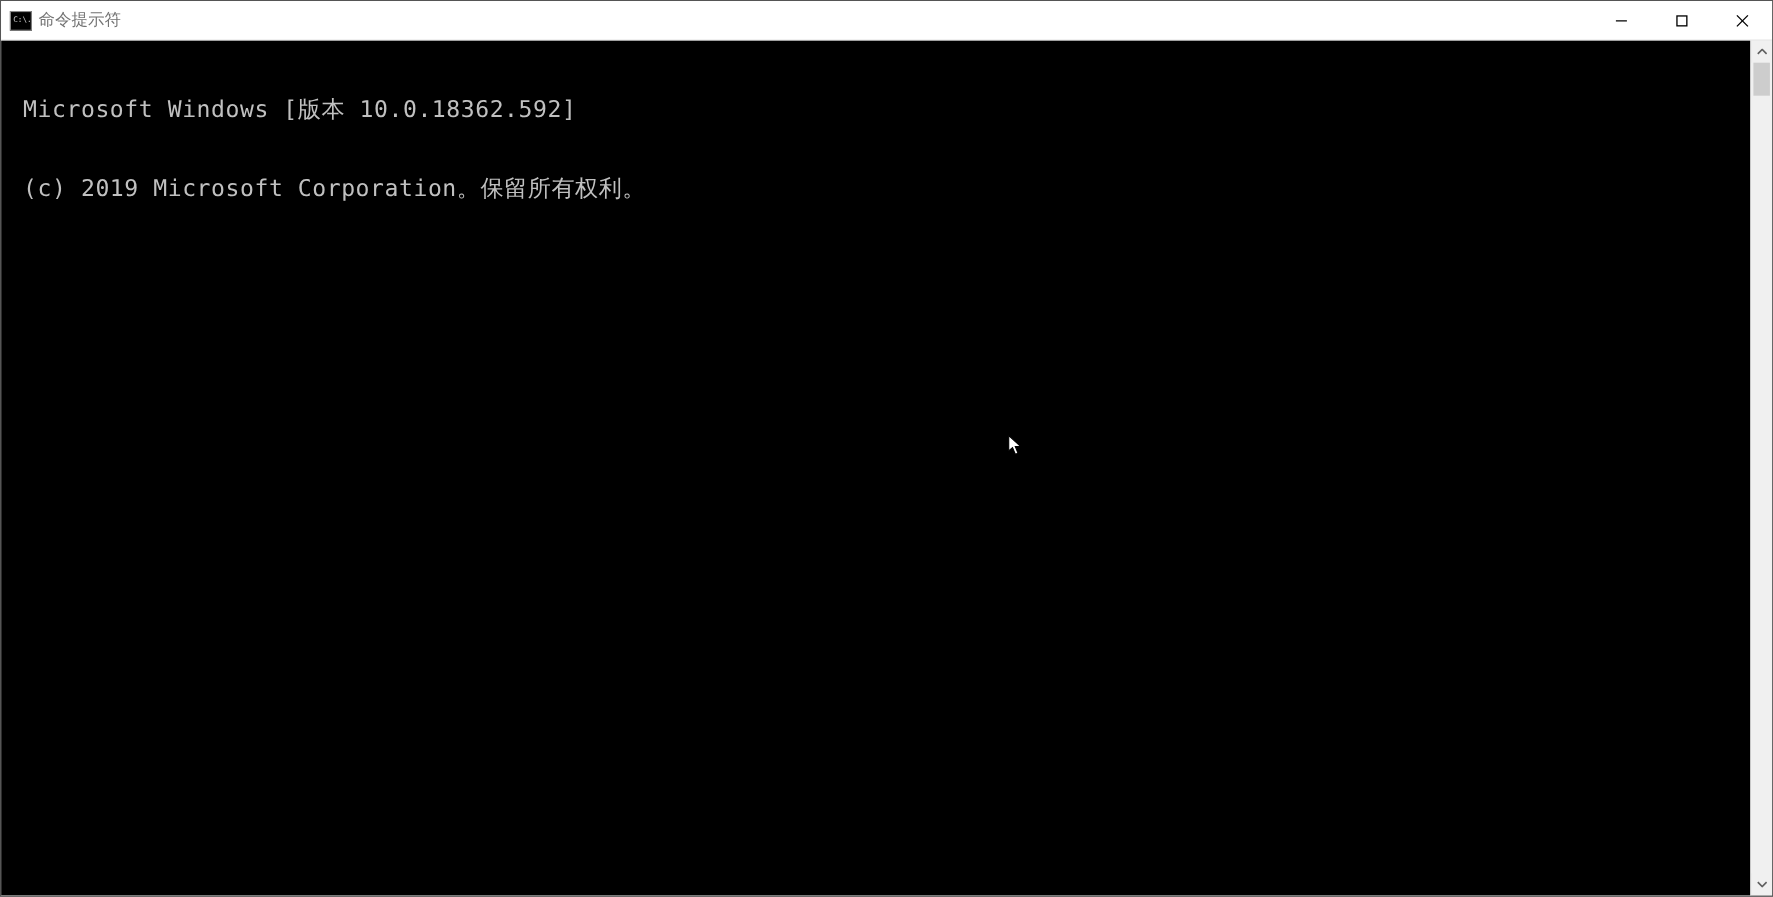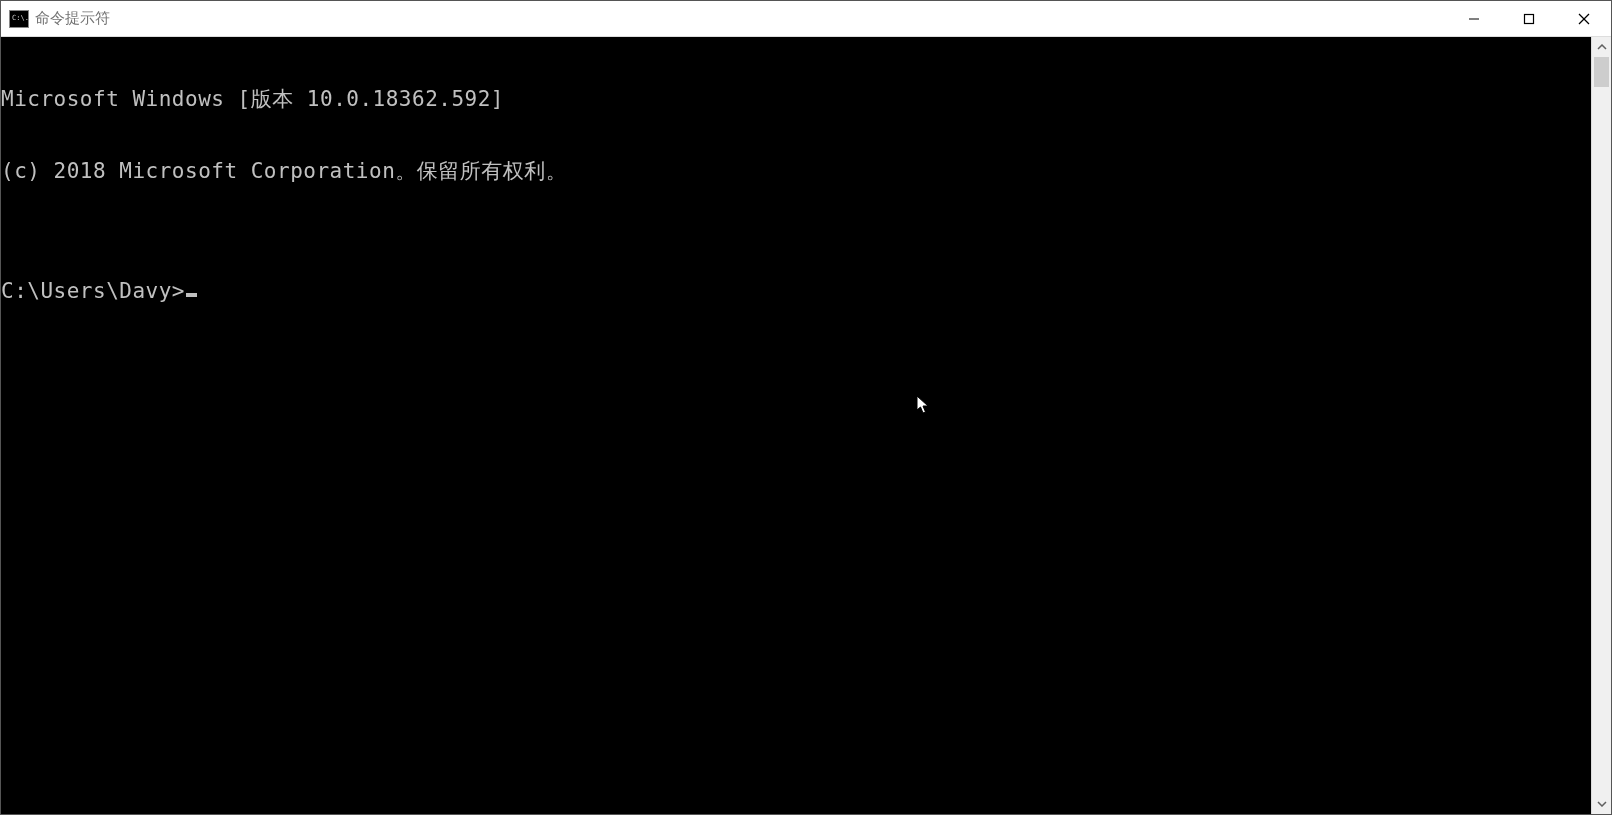--- a/index.html
+++ b/index.html
@@ -82,21 +82,21 @@
       display: flex;
     }
 
     .terminal-content {
       flex: 1;
       background: #000000;
       color: #c0c0c0;
       font-family: "NSimSun", "SimSun", "Consolas", monospace;
       font-size: 21px;
       line-height: 24px;
-      padding: 2px 0;
+      padding: 2px 20px;
       white-space: pre;
       overflow: hidden;
       position: relative;
       letter-spacing: 0.5px;
     }
 
     .terminal-line {
       white-space: pre;
     }
 
@@ -195,25 +195,22 @@
         <line x1="1" y1="1" x2="11" y2="11" stroke="#000" stroke-width="1.2"></line>
         <line x1="11" y1="1" x2="1" y2="11" stroke="#000" stroke-width="1.2"></line>
       </svg>
     </div>
   </div>
 </div>
 
 <div class="terminal-area">
   <div class="terminal-content">
     <div class="terminal-line">Microsoft Windows [版本 10.0.18362.592]</div>
-    <div class="terminal-line">(c) 2018 Microsoft Corporation。保留所有权利。</div>
+    <div class="terminal-line">(c) 2019 Microsoft Corporation。保留所有权利。</div>
     <div class="terminal-line"></div>
-    <div class="prompt-line">
-      <span>C:\Users\Davy&gt;</span><span class="cursor"></span>
-    </div>
 
     <div class="mouse-cursor">
       <svg viewBox="0 0 14 20">
         <path d="M1 1 L1 15 L4.5 12 L7 18 L9.5 17 L7 11 L12 11 Z" fill="#ffffff" stroke="#000000" stroke-width="1"></path>
       </svg>
     </div>
   </div>
 
   <div class="scrollbar">
     <div class="scroll-arrow">

